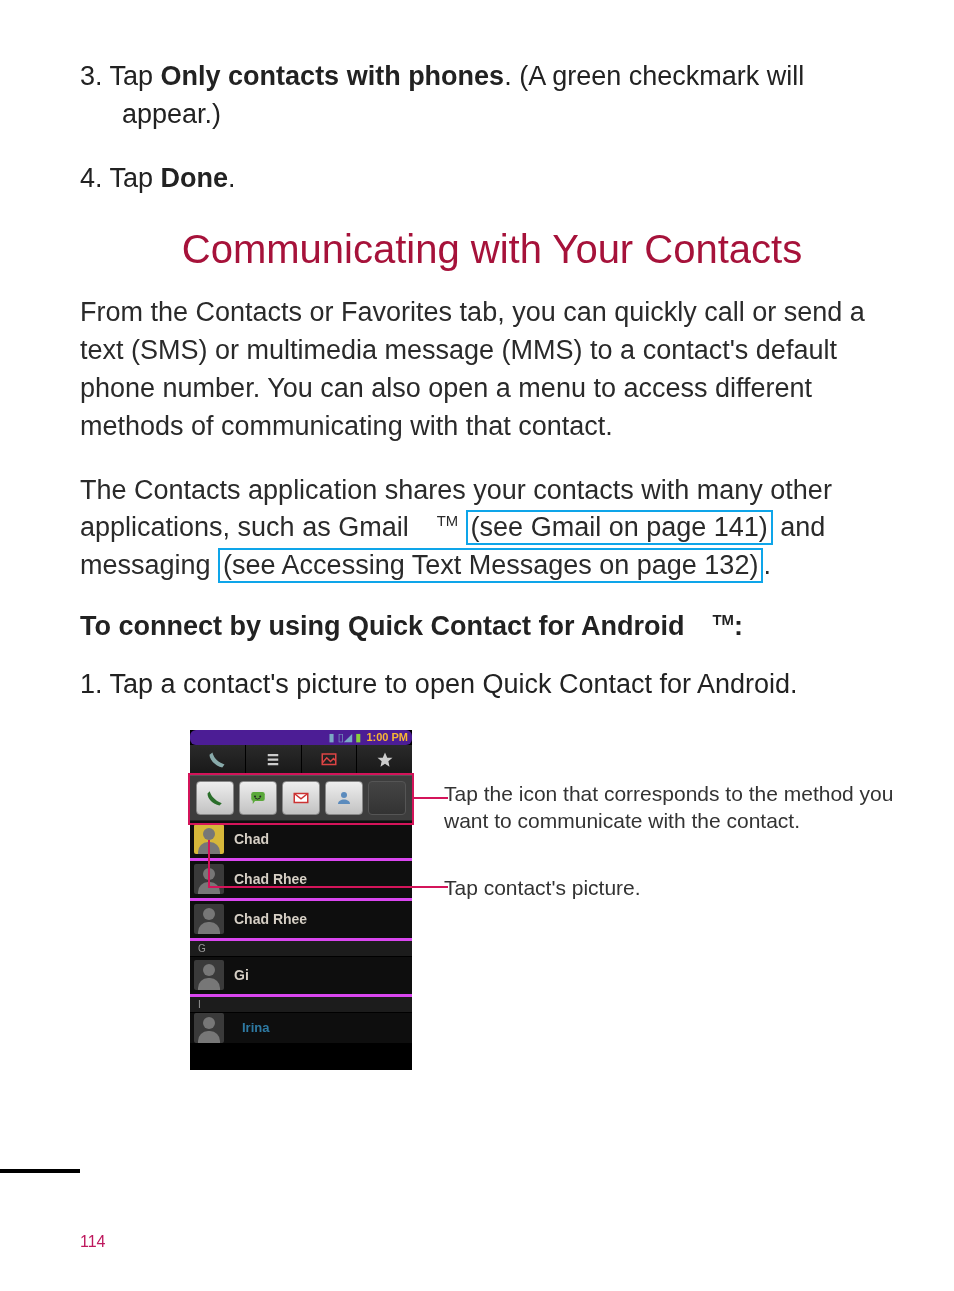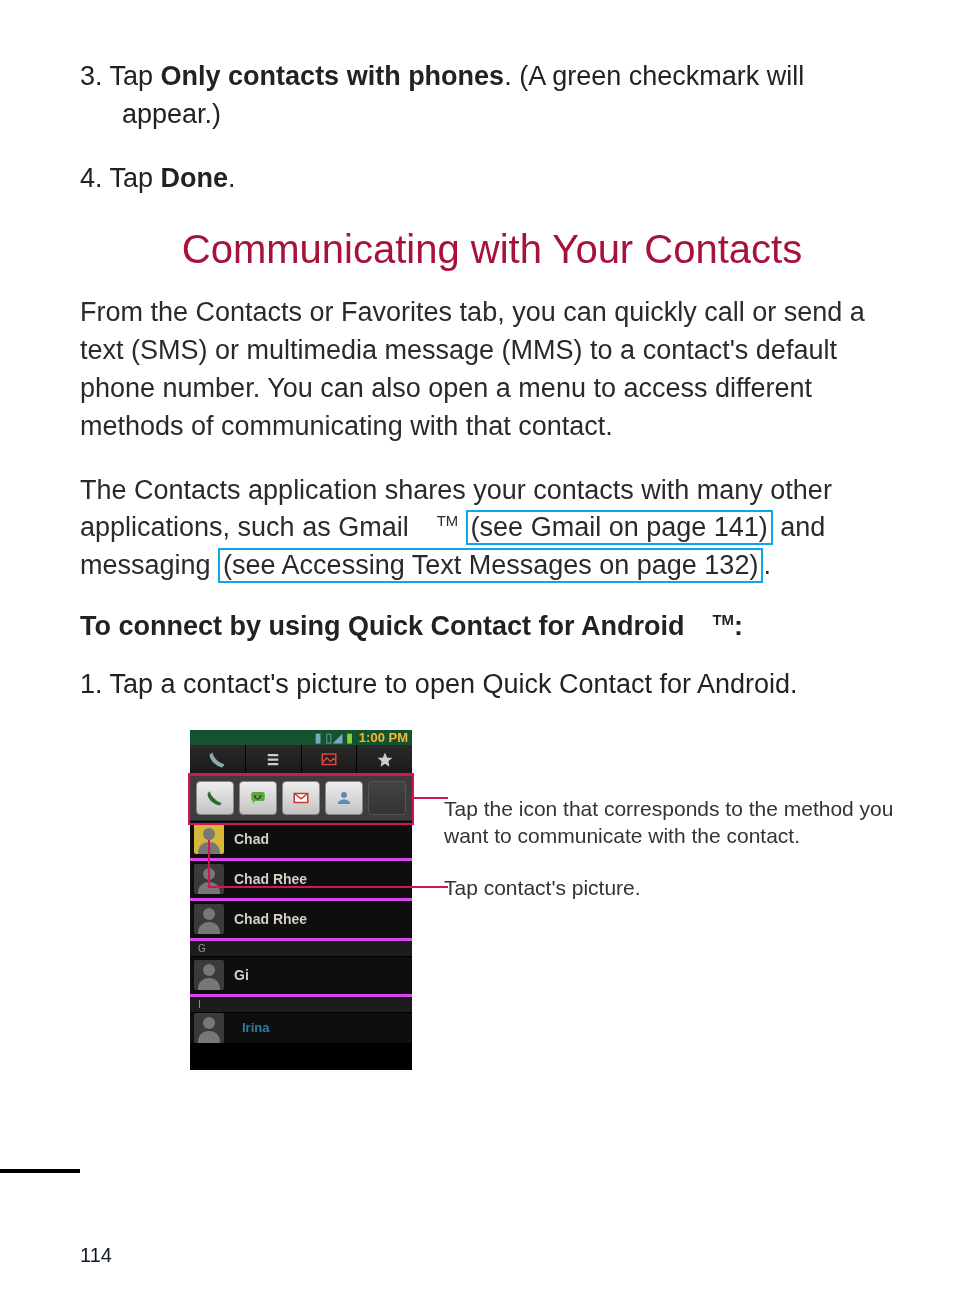--- a/index.html
+++ b/index.html
@@ -71,27 +71,28 @@
   .phone {
     width: 222px;
     height: 340px;
     background: #000;
     position: relative;
     overflow: hidden;
     font-family: Arial, sans-serif;
   }
   .statusbar {
     height: 15px;
-    background: #14532d;
+    background: #4c1d95;
     color: #7aa8c4;
-    font-size: 13px;
+    font-size: 11px;
     text-align: right;
     line-height: 15px;
     padding-right: 4px;
     letter-spacing: 0px;
+    border-radius: 6px;
   }
   .statusbar .battery { color: #8bd13b; }
   .statusbar .time { color: #f7b733; margin-left: 2px; font-weight: bold;}
   .tabs {
     height: 30px;
     background: linear-gradient(#2a2a2a,#181818);
     display: flex;
   }
   .tabs .tab {
     flex: 1;
@@ -215,24 +216,24 @@
   }
   .callout-text {
     position: absolute;
     font-size: 21px;
     line-height: 1.3;
     color: #333;
     width: 460px;
   }
   .page-number {
     position: absolute;
-    bottom: 24px;
+    bottom: 40px;
     left: 80px;
-    font-size: 20px;
-    color: #0f172a;
+    font-size: 16px;
+    color: #be185d;
   }
   .edge-tab {
     position: absolute;
     left: 0;
     bottom: 118px;
     width: 80px;
     height: 4px;
     background: #000;
   }
 </style>
@@ -358,21 +359,21 @@
 
       <div class="overlay-box" style="top:43px; left:-2px; width:222px; height:48px;"></div>
 
       <div class="callout-line" style="top:67px; left:222px; width:36px;"></div>
 
       <div class="callout-line-v" style="top:110px; left:18px; height:48px;"></div>
       <div class="callout-line" style="top:156px; left:18px; width:240px;"></div>
     </div>
 
     <div class="callouts">
-      <div class="callout-text" style="top:65px; left:32px;">Tap the icon that corresponds to the method you want to communicate with the contact.</div>
+      <div class="callout-text" style="top:50px; left:32px;">Tap the icon that corresponds to the method you want to communicate with the contact.</div>
       <div class="callout-text" style="top:144px; left:32px;">Tap contact's picture.</div>
     </div>
   </div>
 
   <div class="edge-tab"></div>
   <div class="page-number">114</div>
 
 </div>
 
 </body></html>

